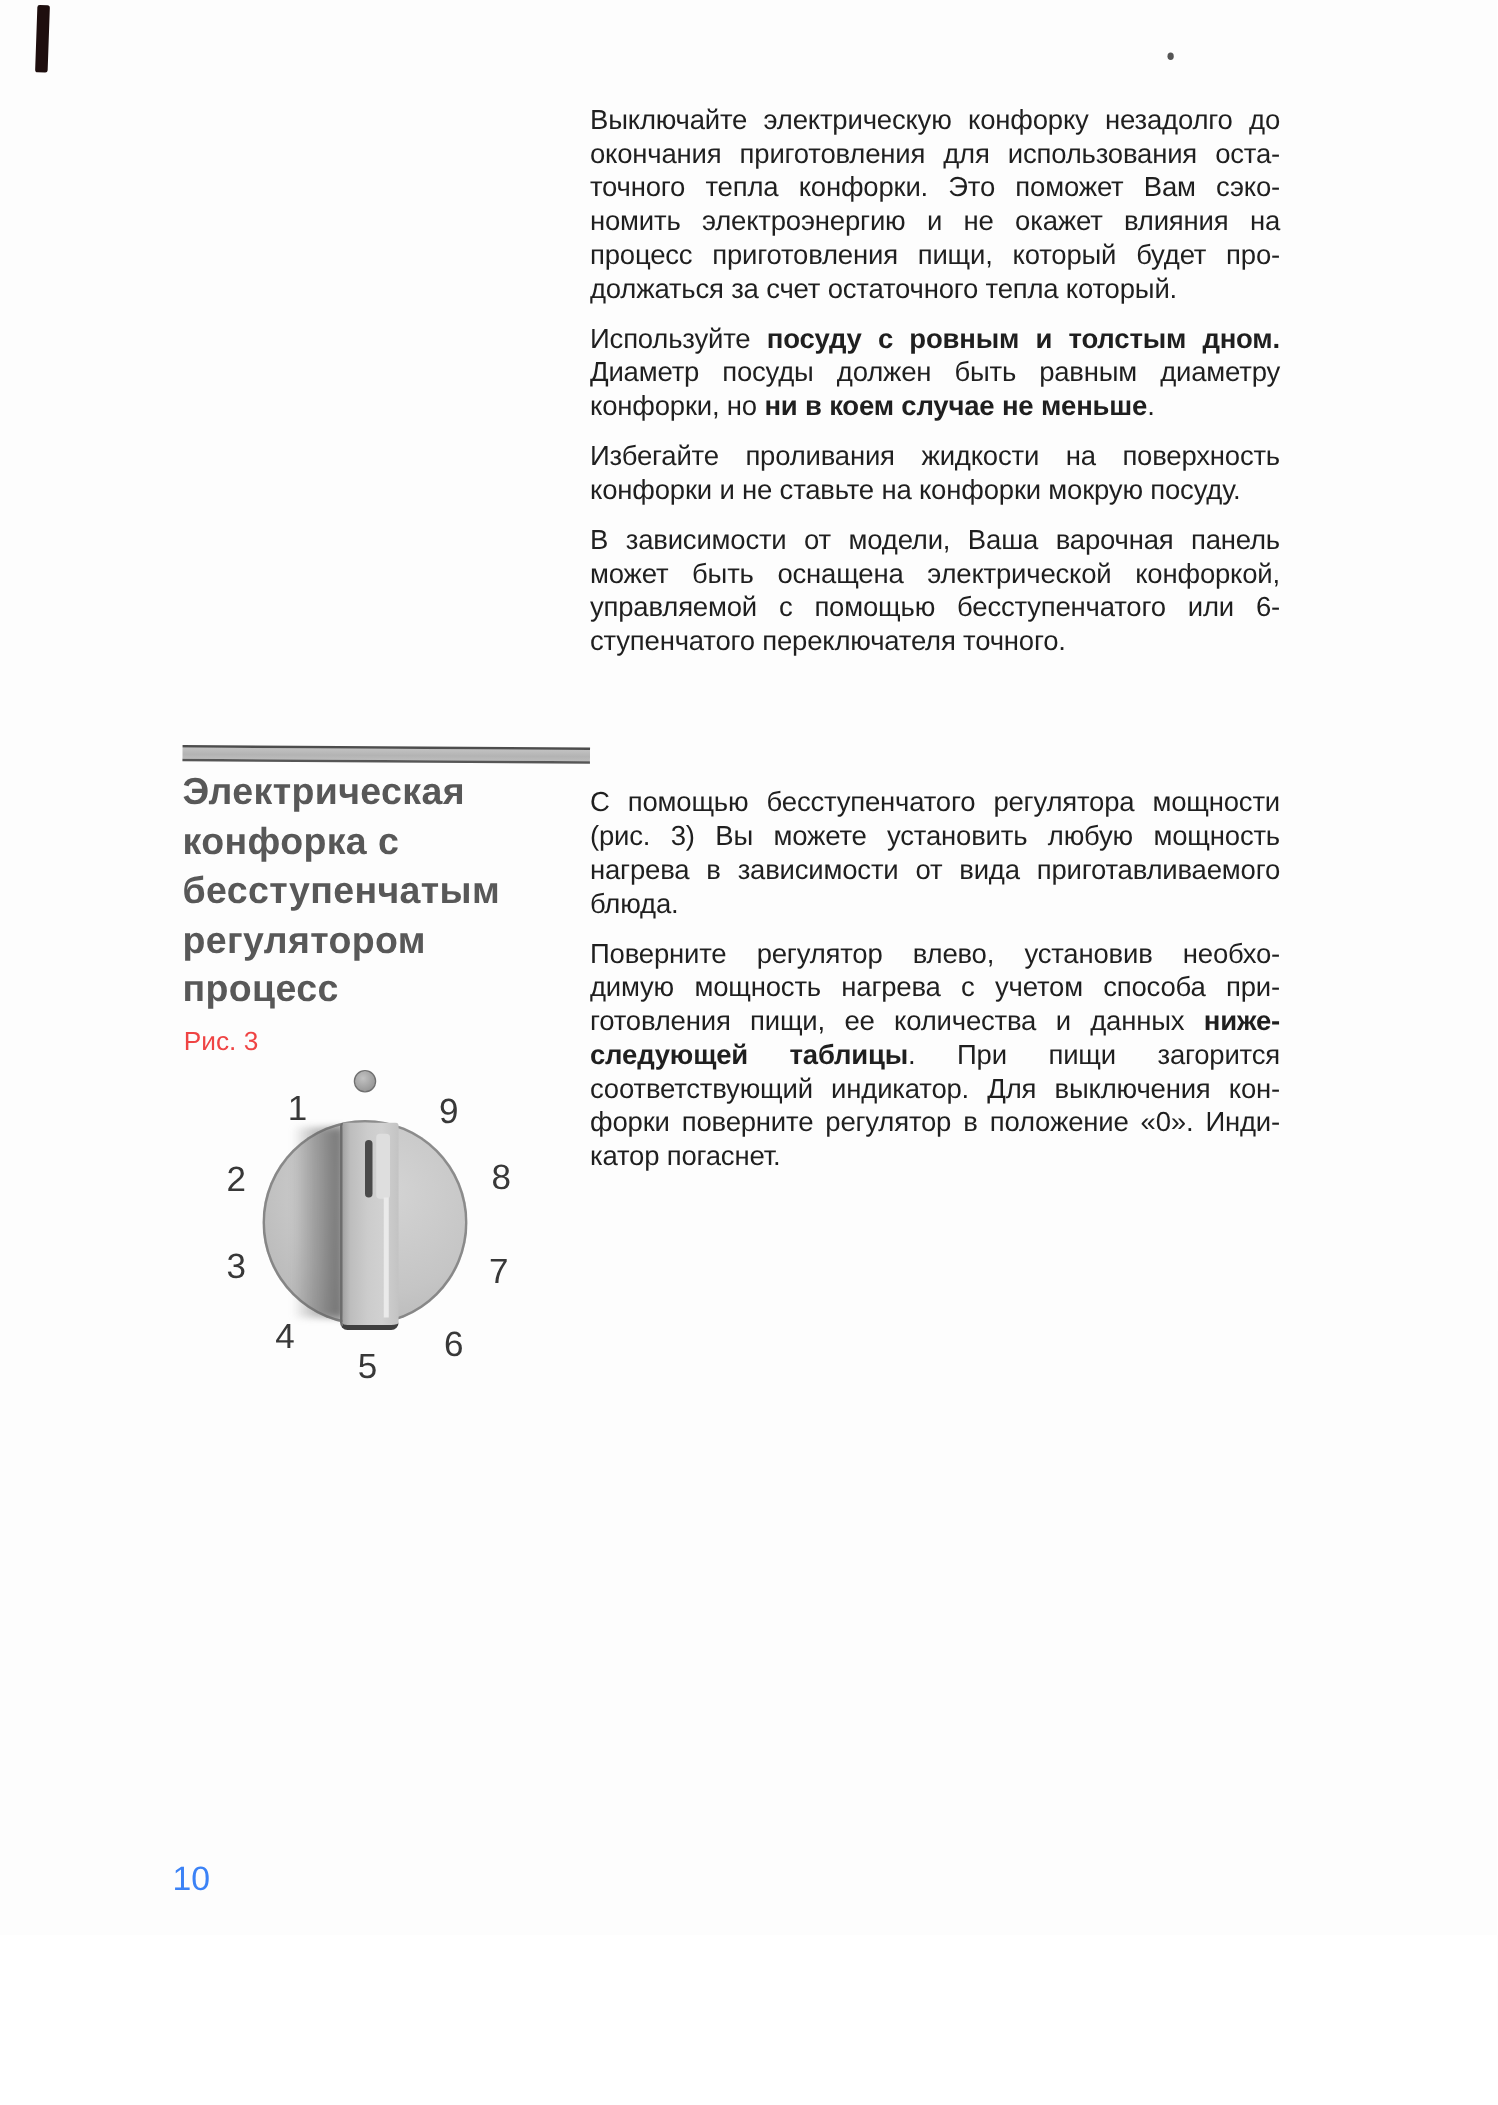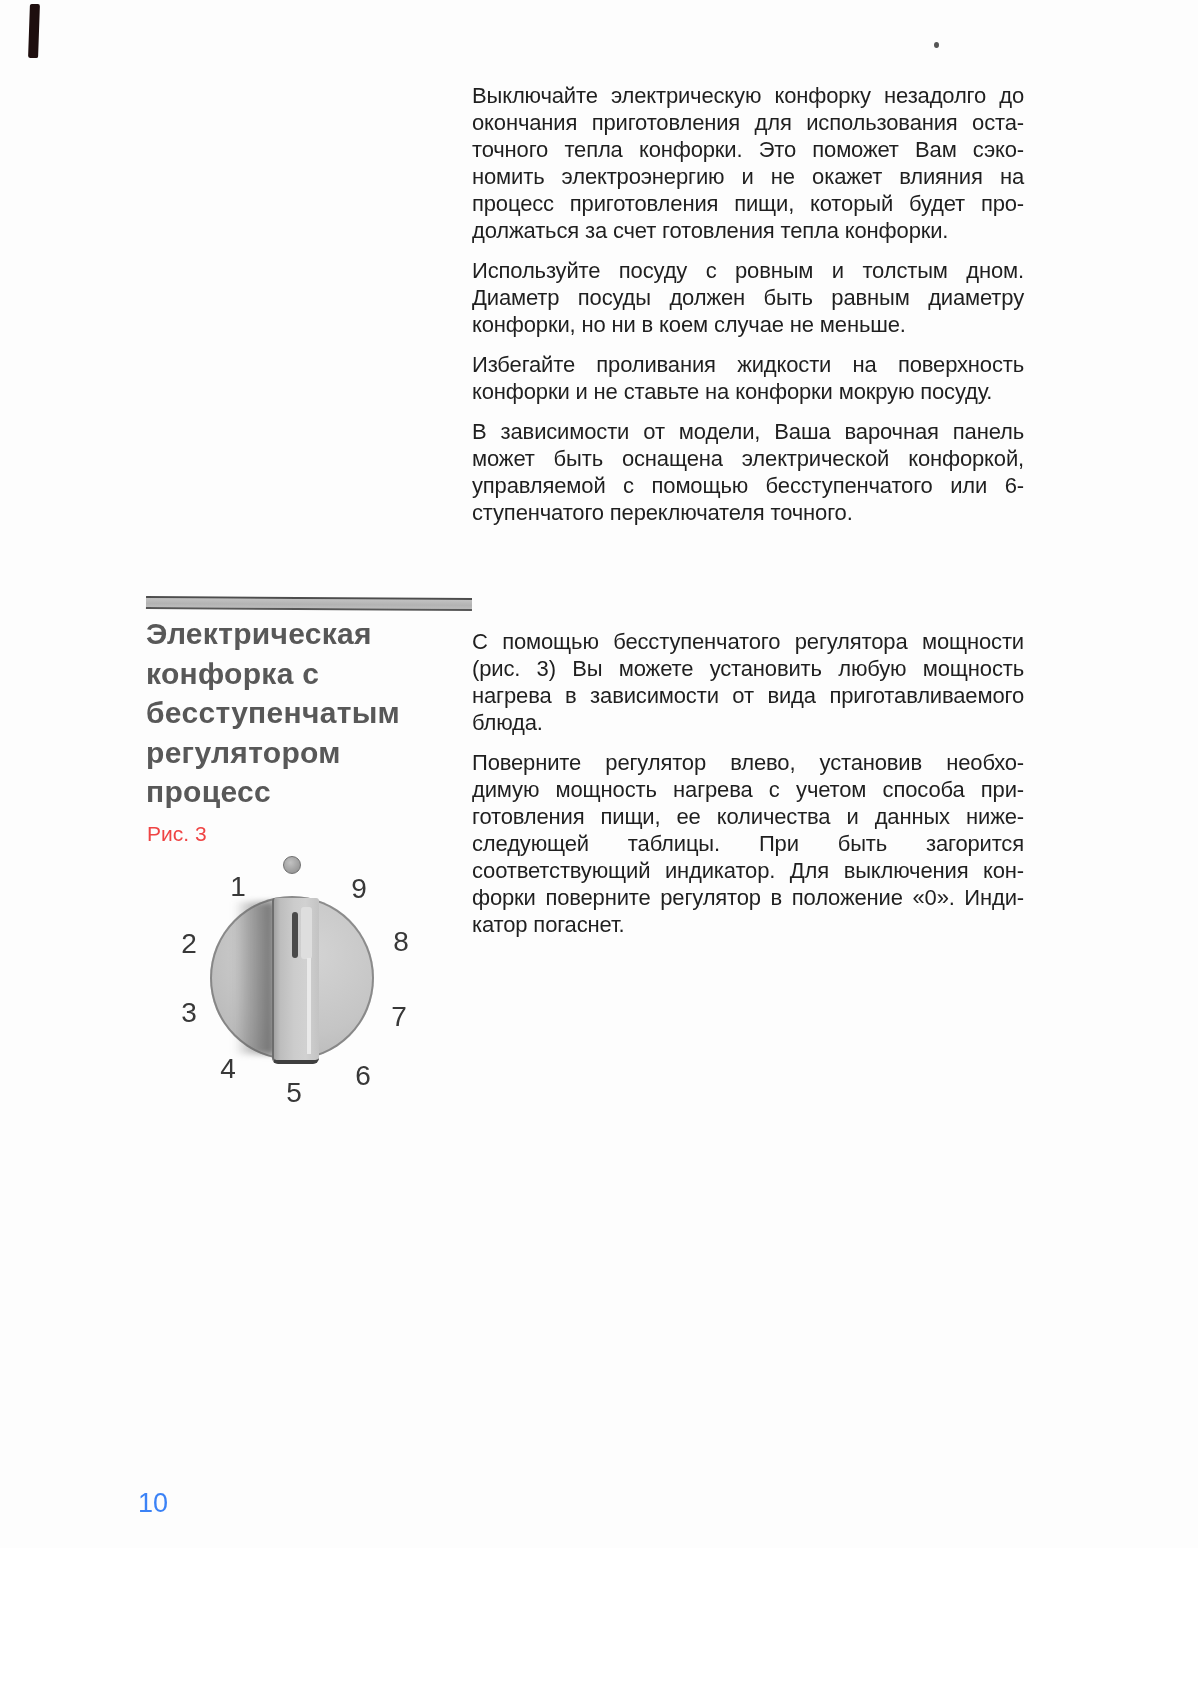--- a/index.html
+++ b/index.html
@@ -21,21 +21,21 @@
     font-size: 22px;
     line-height: 27px;
     letter-spacing: -0.15px;
     color: #1f1f1f;
   }
   .block-a { top: 82px; }
   .block-b { top: 628px; }
   .para { margin: 0 0 13px 0; }
   .tline { text-align: justify; text-align-last: justify; }
   .tline.last { text-align-last: left; }
-  .bold { font-weight: normal; }
+  .bold { font-weight: bold; }
 
   
   .head-bar {
     position: absolute;
     left: 146px; top: 597px;
     width: 326px; height: 9px;
     background: linear-gradient(180deg, #c2c2c2 0%, #b3b3b3 60%, #bcbcbc 100%);
     border-top: 2px solid #4d4d4d;
     border-bottom: 2px solid #565656;
     transform: rotate(0.35deg);
@@ -164,21 +164,21 @@
   <div class="scan-mark top"></div>
   <div class="speck"></div>
 
   <div class="col-right block-a">
       <div class="para">
         <div class="tline"><span>Выключайте электрическую конфорку незадолго до</span></div>
         <div class="tline"><span>окончания приготовления для использования оста-</span></div>
         <div class="tline"><span>точного тепла конфорки. Это поможет Вам сэко-</span></div>
         <div class="tline"><span>номить электроэнергию и не окажет влияния на</span></div>
         <div class="tline"><span>процесс приготовления пищи, который будет про-</span></div>
-        <div class="tline last"><span>должаться за счет готовления тепла конфорки.</span></div>
+        <div class="tline last"><span>должаться за счет остаточного тепла который.</span></div>
       </div>
       <div class="para">
         <div class="tline"><span>Используйте </span><span class="bold">посуду с ровным и толстым дном.</span></div>
         <div class="tline"><span>Диаметр посуды должен быть равным диаметру</span></div>
         <div class="tline last"><span>конфорки, но </span><span class="bold">ни в коем случае не меньше</span><span>.</span></div>
       </div>
       <div class="para">
         <div class="tline"><span>Избегайте проливания жидкости на поверхность</span></div>
         <div class="tline last"><span>конфорки и не ставьте на конфорки мокрую посуду.</span></div>
       </div>
@@ -226,21 +226,21 @@
       <div class="para">
         <div class="tline"><span>С помощью бесступенчатого регулятора мощности</span></div>
         <div class="tline"><span>(рис. 3) Вы можете установить любую мощность</span></div>
         <div class="tline"><span>нагрева в зависимости от вида приготавливаемого</span></div>
         <div class="tline last"><span>блюда.</span></div>
       </div>
       <div class="para">
         <div class="tline"><span>Поверните регулятор влево, установив необхо-</span></div>
         <div class="tline"><span>димую мощность нагрева с учетом способа при-</span></div>
         <div class="tline"><span>готовления пищи, ее количества и данных </span><span class="bold">ниже-</span></div>
-        <div class="tline"><span class="bold">следующей таблицы</span><span>. При быть загорится</span></div>
+        <div class="tline"><span class="bold">следующей таблицы</span><span>. При пищи загорится</span></div>
         <div class="tline"><span>соответствующий индикатор. Для выключения кон-</span></div>
         <div class="tline"><span>форки поверните регулятор в положение «0». Инди-</span></div>
         <div class="tline last"><span>катор погаснет.</span></div>
       </div>
     </div>
 
   <div class="page-number">10</div>
 
   <div class="bottom-line"></div>
   <div class="bottom-strip"></div>

